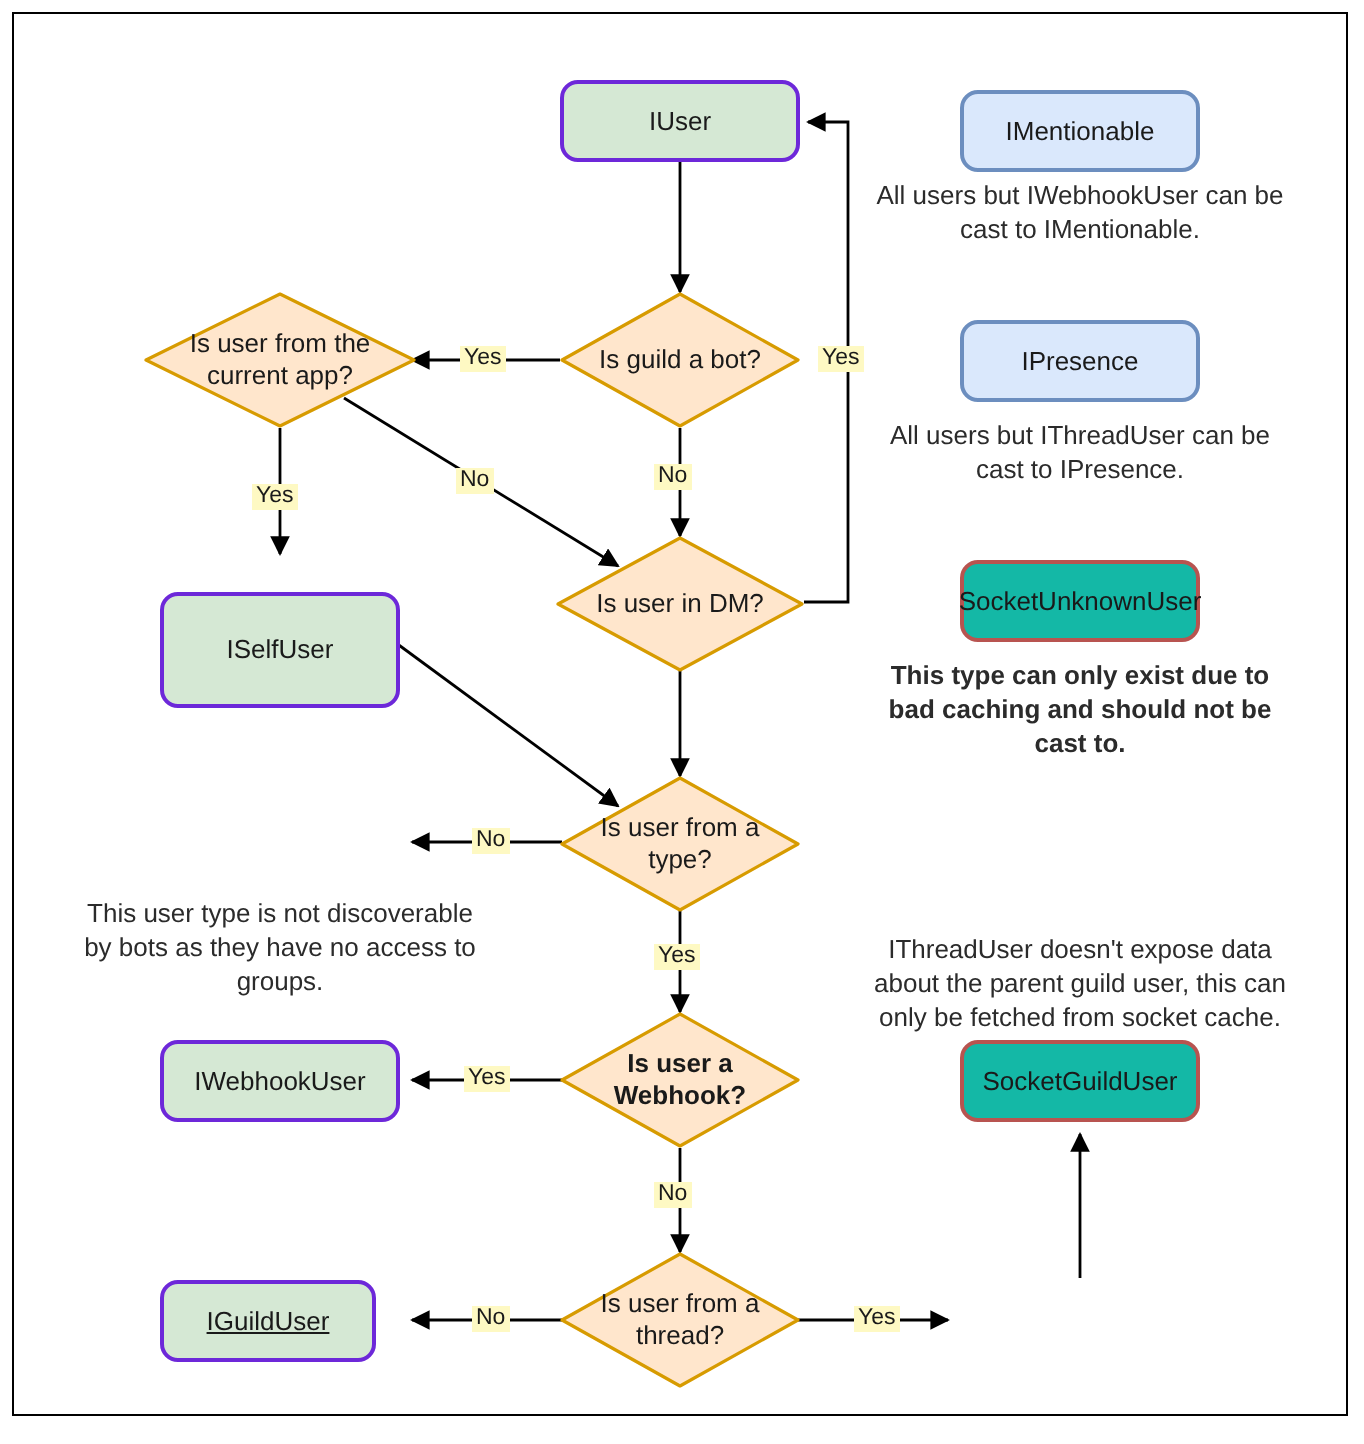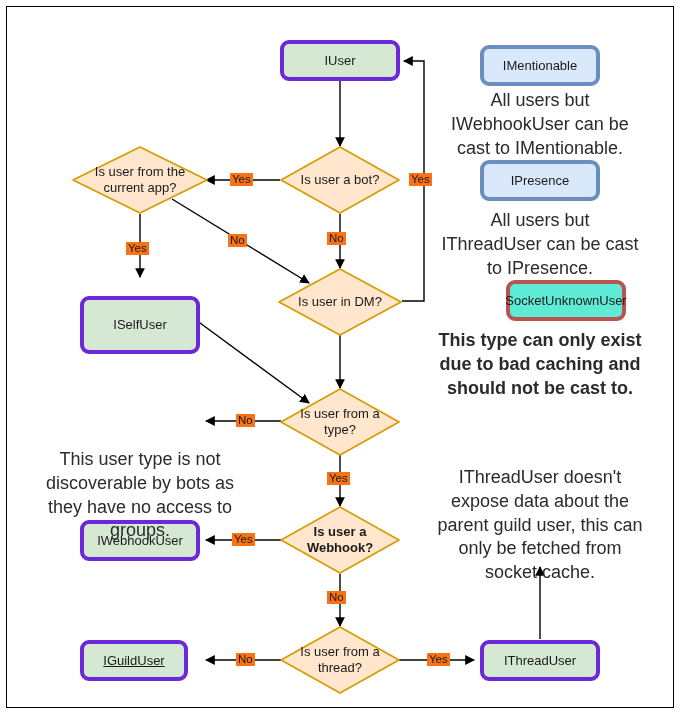--- a/index.html
+++ b/index.html
@@ -41,31 +41,30 @@
     display: flex;
     align-items: center;
     justify-content: center;
     text-align: center;
     font-size: 13px;
     color: #1a1a1a;
     line-height: 1.22;
   }
   .box {
     border-radius: 9px;
-    border: 4px solid #6d28d9;
+    border: 2px solid #6d28d9;
     background: #d5e8d4;
   }
   .box.blue {
     border-color: #6c8ebf;
     background: #dae8fc;
   }
   .box.red {
     border-color: #b85450;
-    background: #5eead4;
-    margin-left: 26px;
+    background: #14b8a6;
   }
   .diamond-wrap {
     position: absolute;
   }
   .diamond-shape {
     position: absolute;
     left: 0;
     top: 0;
     width: 100%;
     height: 100%;
@@ -82,29 +81,29 @@
     text-align: center;
     font-size: 13px;
     color: #1a1a1a;
     line-height: 1.22;
     padding: 0 14px;
     box-sizing: border-box;
   }
   .note {
     position: absolute;
     text-align: center;
-    font-size: 18px;
+    font-size: 13px;
     color: #2b2b2b;
     line-height: 1.32;
   }
   .edge-label {
     position: absolute;
     font-size: 11.5px;
     color: #1a1a1a;
-    background: #f97316;
+    background: #fef9c3;
     padding: 0 2px;
     line-height: 1.1;
     white-space: nowrap;
   }
 </style>
 </head>
 <body>
 
 <div id="page">
   <div id="canvas-frame"></div>
@@ -163,21 +162,21 @@
   </svg>
 
   <div class="node box" style="left:280px; top:40px; width:120px; height:41px;">
     <span>IUser</span>
   </div>
 
   <div class="diamond-wrap" style="left:280px; top:146px; width:120px; height:68px;">
     <svg class="diamond-shape" viewBox="0 0 120 68" preserveAspectRatio="none">
       <polygon points="60,1 119,34 60,67 1,34" fill="#ffe6cc" stroke="#d79b00" stroke-width="1.6" stroke-linejoin="round"></polygon>
     </svg>
-    <div class="diamond-label">Is user a bot?</div>
+    <div class="diamond-label">Is guild a bot?</div>
   </div>
 
   <div class="diamond-wrap" style="left:72px; top:146px; width:136px; height:68px;">
     <svg class="diamond-shape" viewBox="0 0 136 68" preserveAspectRatio="none">
       <polygon points="68,1 135,34 68,67 1,34" fill="#ffe6cc" stroke="#d79b00" stroke-width="1.6" stroke-linejoin="round"></polygon>
     </svg>
     <div class="diamond-label">Is user from the current app?</div>
   </div>
 
   <div class="diamond-wrap" style="left:278px; top:268px; width:124px; height:68px;">
@@ -214,42 +213,42 @@
     <svg class="diamond-shape" viewBox="0 0 120 68" preserveAspectRatio="none">
       <polygon points="60,1 119,34 60,67 1,34" fill="#ffe6cc" stroke="#d79b00" stroke-width="1.6" stroke-linejoin="round"></polygon>
     </svg>
     <div class="diamond-label">Is user from a thread?</div>
   </div>
 
   <div class="node box" style="left:80px; top:640px; width:108px; height:41px;text-decoration:underline;">
     <span>IGuildUser</span>
   </div>
 
-  <div class="node box" style="left:480px; top:640px; width:120px; height:41px;">
-    <span>IThreadUser</span>
-  </div>
 
   <div class="node box blue" style="left:480px; top:45px; width:120px; height:41px;">
     <span>IMentionable</span>
   </div>
   <div class="note" style="left:438px; top:89px; width:204px;">All users but IWebhookUser can be cast to IMentionable.</div>
 
   <div class="node box blue" style="left:480px; top:160px; width:120px; height:41px;">
     <span>IPresence</span>
   </div>
   <div class="note" style="left:438px; top:209px; width:204px;">All users but IThreadUser can be cast to IPresence.</div>
 
   <div class="node box red" style="left:480px; top:280px; width:120px; height:41px;">
     <span>SocketUnknownUser</span>
   </div>
   <div class="note" style="left:436px; top:329px; width:208px;font-weight:bold;">This type can only exist due to bad caching and should not be cast to.</div>
 
   <div class="note" style="left:38px; top:448px; width:204px;">This user type is not discoverable by bots as they have no access to groups.</div>
 
   <div class="note" style="left:432px; top:466px; width:216px;">IThreadUser doesn't expose data about the parent guild user, this can only be fetched from socket cache.</div>
+  <div class="node box red" style="left:480px; top:520px; width:120px; height:41px;">
+    <span>SocketGuildUser</span>
+  </div>
 
   <div class="edge-label" style="left:230px; top:173px;">Yes</div>
   <div class="edge-label" style="left:327px; top:232px;">No</div>
   <div class="edge-label" style="left:126px; top:242px;">Yes</div>
   <div class="edge-label" style="left:228px; top:234px;">No</div>
   <div class="edge-label" style="left:409px; top:173px;">Yes</div>
   <div class="edge-label" style="left:236px; top:414px;">No</div>
   <div class="edge-label" style="left:327px; top:472px;">Yes</div>
   <div class="edge-label" style="left:232px; top:533px;">Yes</div>
   <div class="edge-label" style="left:327px; top:591px;">No</div>

